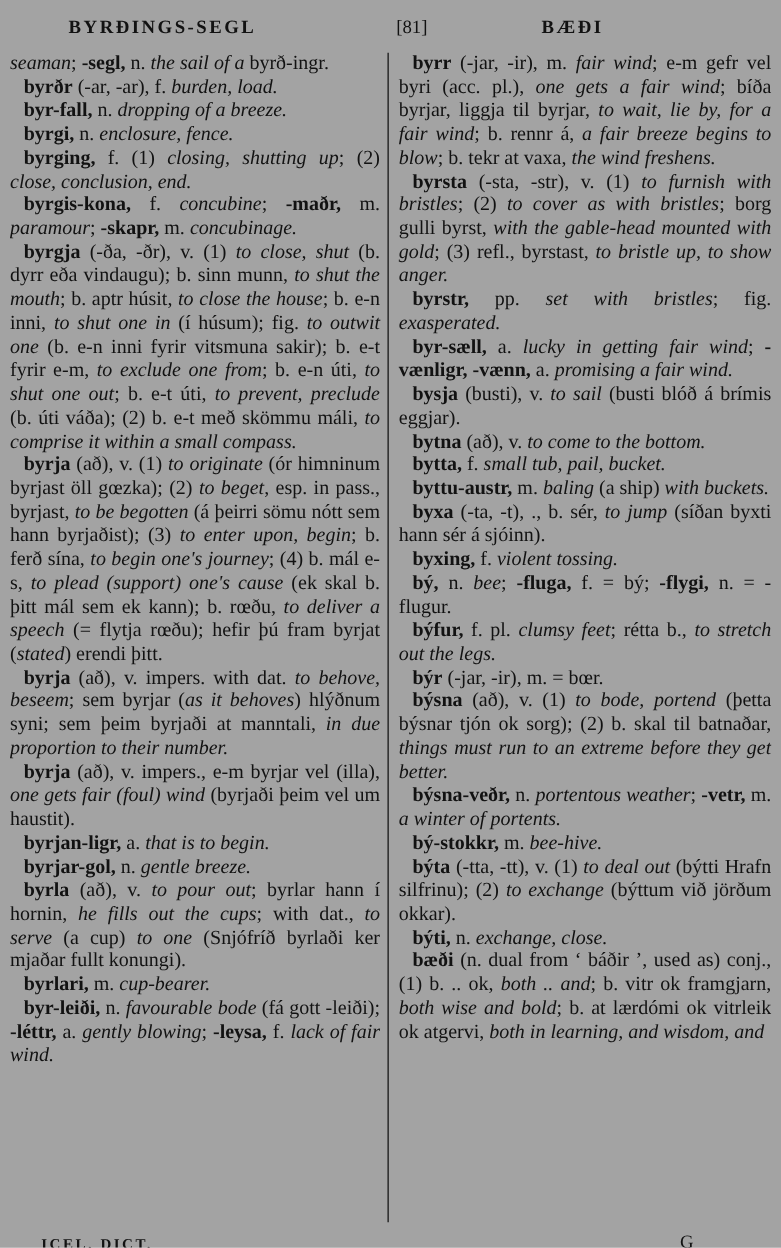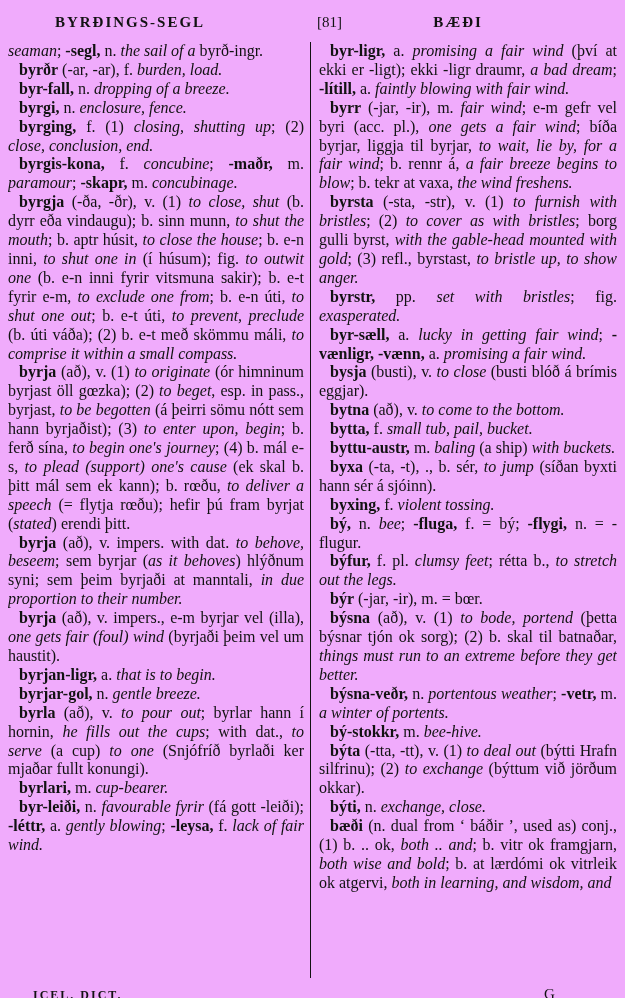--- a/index.html
+++ b/index.html
@@ -1,19 +1,19 @@
 <!DOCTYPE html>
 <html><head>
 <meta charset="utf-8">
 <style>
   html,body{margin:0;padding:0;}
   .page{
     position:relative;
     width:625px;height:998px;
-    background:#f0abfc;color:#121212;
+    background:#a3a3a3;color:#121212;
     font-family:"Liberation Serif", serif;
     overflow:hidden;
   }
   .running-head{
     position:absolute;top:14px;left:0;right:0;height:20px;
     font-size:15px;
   }
   .head-left{
     position:absolute;left:40px;width:180px;text-align:center;
     font-weight:bold;letter-spacing:2px;
@@ -72,30 +72,29 @@
         <p class="entry"><span class="hw">byrging,</span><span class="tx"> f. (1) </span><span class="gl">closing, shutting up</span><span class="tx">; (2) </span><span class="gl">close, conclusion, end.</span></p>
         <p class="entry"><span class="hw">byrgis-kona,</span><span class="tx"> f. </span><span class="gl">concubine</span><span class="tx">; </span><span class="hw">-maðr,</span><span class="tx"> m. </span><span class="gl">paramour</span><span class="tx">; </span><span class="hw">-skapr,</span><span class="tx"> m. </span><span class="gl">concubinage.</span></p>
         <p class="entry"><span class="hw">byrgja</span><span class="tx"> (-ða, -ðr), v. (1) </span><span class="gl">to close, shut</span><span class="tx"> (b. dyrr eða vindaugu); b. sinn munn, </span><span class="gl">to shut the mouth</span><span class="tx">; b. aptr húsit, </span><span class="gl">to close the house</span><span class="tx">; b. e-n inni, </span><span class="gl">to shut one in</span><span class="tx"> (í húsum); fig. </span><span class="gl">to outwit one</span><span class="tx"> (b. e-n inni fyrir vitsmuna sakir); b. e-t fyrir e-m, </span><span class="gl">to exclude one from</span><span class="tx">; b. e-n úti, </span><span class="gl">to shut one out</span><span class="tx">; b. e-t úti, </span><span class="gl">to prevent, preclude</span><span class="tx"> (b. úti váða); (2) b. e-t með skömmu máli, </span><span class="gl">to comprise it within a small compass.</span></p>
         <p class="entry"><span class="hw">byrja</span><span class="tx"> (að), v. (1) </span><span class="gl">to originate</span><span class="tx"> (ór himninum byrjast öll gœzka); (2) </span><span class="gl">to beget</span><span class="tx">, esp. in pass., byrjast, </span><span class="gl">to be begotten</span><span class="tx"> (á þeirri sömu nótt sem hann byrjaðist); (3) </span><span class="gl">to enter upon, begin</span><span class="tx">; b. ferð sína, </span><span class="gl">to begin one's journey</span><span class="tx">; (4) b. mál e-s, </span><span class="gl">to plead (support) one's cause</span><span class="tx"> (ek skal b. þitt mál sem ek kann); b. rœðu, </span><span class="gl">to deliver a speech</span><span class="tx"> (= flytja rœðu); hefir þú fram byrjat (</span><span class="gl">stated</span><span class="tx">) erendi þitt.</span></p>
         <p class="entry"><span class="hw">byrja</span><span class="tx"> (að), v. impers. with dat. </span><span class="gl">to behove, beseem</span><span class="tx">; sem byrjar (</span><span class="gl">as it behoves</span><span class="tx">) hlýðnum syni; sem þeim byrjaði at manntali, </span><span class="gl">in due proportion to their number.</span></p>
         <p class="entry"><span class="hw">byrja</span><span class="tx"> (að), v. impers., e-m byrjar vel (illa), </span><span class="gl">one gets fair (foul) wind</span><span class="tx"> (byrjaði þeim vel um haustit).</span></p>
         <p class="entry"><span class="hw">byrjan-ligr,</span><span class="tx"> a. </span><span class="gl">that is to begin.</span></p>
         <p class="entry"><span class="hw">byrjar-gol,</span><span class="tx"> n. </span><span class="gl">gentle breeze.</span></p>
         <p class="entry"><span class="hw">byrla</span><span class="tx"> (að), v. </span><span class="gl">to pour out</span><span class="tx">; byrlar hann í hornin, </span><span class="gl">he fills out the cups</span><span class="tx">; with dat., </span><span class="gl">to serve</span><span class="tx"> (a cup) </span><span class="gl">to one</span><span class="tx"> (Snjófríð byrlaði ker mjaðar fullt konungi).</span></p>
         <p class="entry"><span class="hw">byrlari,</span><span class="tx"> m. </span><span class="gl">cup-bearer.</span></p>
-        <p class="entry"><span class="hw">byr-leiði,</span><span class="tx"> n. </span><span class="gl">favourable fyrir</span><span class="tx"> (fá gott -leiði); </span><span class="hw">-léttr,</span><span class="tx"> a. </span><span class="gl">gently blowing</span><span class="tx">; </span><span class="hw">-leysa,</span><span class="tx"> f. </span><span class="gl">lack of fair wind.</span></p>
+        <p class="entry"><span class="hw">byr-leiði,</span><span class="tx"> n. </span><span class="gl">favourable bode</span><span class="tx"> (fá gott -leiði); </span><span class="hw">-léttr,</span><span class="tx"> a. </span><span class="gl">gently blowing</span><span class="tx">; </span><span class="hw">-leysa,</span><span class="tx"> f. </span><span class="gl">lack of fair wind.</span></p>
       </div>
     <div class="divider"></div>
     <div class="col col-right">
-        <p class="entry"><span class="hw">byr-ligr,</span><span class="tx"> a. </span><span class="gl">promising a fair wind</span><span class="tx"> (því at ekki er -ligt); ekki -ligr draumr, </span><span class="gl">a bad dream</span><span class="tx">; </span><span class="hw">-lítill,</span><span class="tx"> a. </span><span class="gl">faintly blowing with fair wind.</span></p>
         <p class="entry"><span class="hw">byrr</span><span class="tx"> (-jar, -ir), m. </span><span class="gl">fair wind</span><span class="tx">; e-m gefr vel byri (acc. pl.), </span><span class="gl">one gets a fair wind</span><span class="tx">; bíða byrjar, liggja til byrjar, </span><span class="gl">to wait, lie by, for a fair wind</span><span class="tx">; b. rennr á, </span><span class="gl">a fair breeze begins to blow</span><span class="tx">; b. tekr at vaxa, </span><span class="gl">the wind freshens.</span></p>
         <p class="entry"><span class="hw">byrsta</span><span class="tx"> (-sta, -str), v. (1) </span><span class="gl">to furnish with bristles</span><span class="tx">; (2) </span><span class="gl">to cover as with bristles</span><span class="tx">; borg gulli byrst, </span><span class="gl">with the gable-head mounted with gold</span><span class="tx">; (3) refl., byrstast, </span><span class="gl">to bristle up, to show anger.</span></p>
         <p class="entry"><span class="hw">byrstr,</span><span class="tx"> pp. </span><span class="gl">set with bristles</span><span class="tx">; fig. </span><span class="gl">exasperated.</span></p>
         <p class="entry"><span class="hw">byr-sæll,</span><span class="tx"> a. </span><span class="gl">lucky in getting fair wind</span><span class="tx">; </span><span class="hw">-vænligr, -vænn,</span><span class="tx"> a. </span><span class="gl">promising a fair wind.</span></p>
-        <p class="entry"><span class="hw">bysja</span><span class="tx"> (busti), v. </span><span class="gl">to close</span><span class="tx"> (busti blóð á brímis eggjar).</span></p>
+        <p class="entry"><span class="hw">bysja</span><span class="tx"> (busti), v. </span><span class="gl">to sail</span><span class="tx"> (busti blóð á brímis eggjar).</span></p>
         <p class="entry"><span class="hw">bytna</span><span class="tx"> (að), v. </span><span class="gl">to come to the bottom.</span></p>
         <p class="entry"><span class="hw">bytta,</span><span class="tx"> f. </span><span class="gl">small tub, pail, bucket.</span></p>
         <p class="entry"><span class="hw">byttu-austr,</span><span class="tx"> m. </span><span class="gl">baling</span><span class="tx"> (a ship) </span><span class="gl">with buckets.</span></p>
         <p class="entry"><span class="hw">byxa</span><span class="tx"> (-ta, -t), ., b. sér, </span><span class="gl">to jump</span><span class="tx"> (síðan byxti hann sér á sjóinn).</span></p>
         <p class="entry"><span class="hw">byxing,</span><span class="tx"> f. </span><span class="gl">violent tossing.</span></p>
         <p class="entry"><span class="hw">bý,</span><span class="tx"> n. </span><span class="gl">bee</span><span class="tx">; </span><span class="hw">-fluga,</span><span class="tx"> f. = bý; </span><span class="hw">-flygi,</span><span class="tx"> n. = -flugur.</span></p>
         <p class="entry"><span class="hw">býfur,</span><span class="tx"> f. pl. </span><span class="gl">clumsy feet</span><span class="tx">; rétta b., </span><span class="gl">to stretch out the legs.</span></p>
         <p class="entry"><span class="hw">býr</span><span class="tx"> (-jar, -ir), m. = bœr.</span></p>
         <p class="entry"><span class="hw">býsna</span><span class="tx"> (að), v. (1) </span><span class="gl">to bode, portend</span><span class="tx"> (þetta býsnar tjón ok sorg); (2) b. skal til batnaðar, </span><span class="gl">things must run to an extreme before they get better.</span></p>
         <p class="entry"><span class="hw">býsna-veðr,</span><span class="tx"> n. </span><span class="gl">portentous weather</span><span class="tx">; </span><span class="hw">-vetr,</span><span class="tx"> m. </span><span class="gl">a winter of portents.</span></p>

